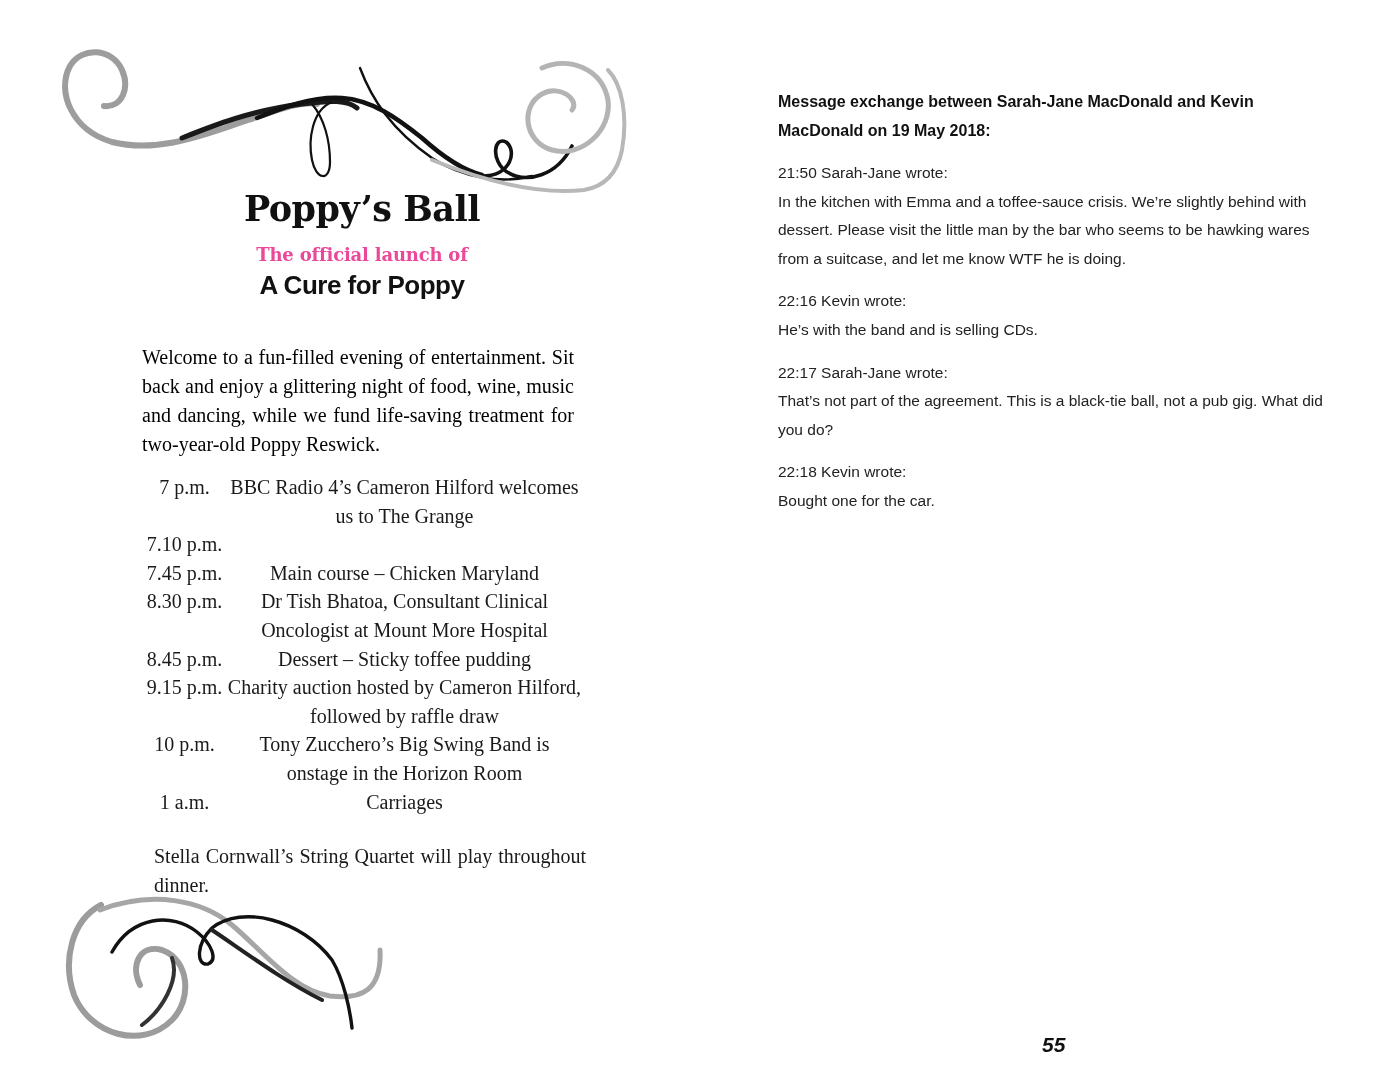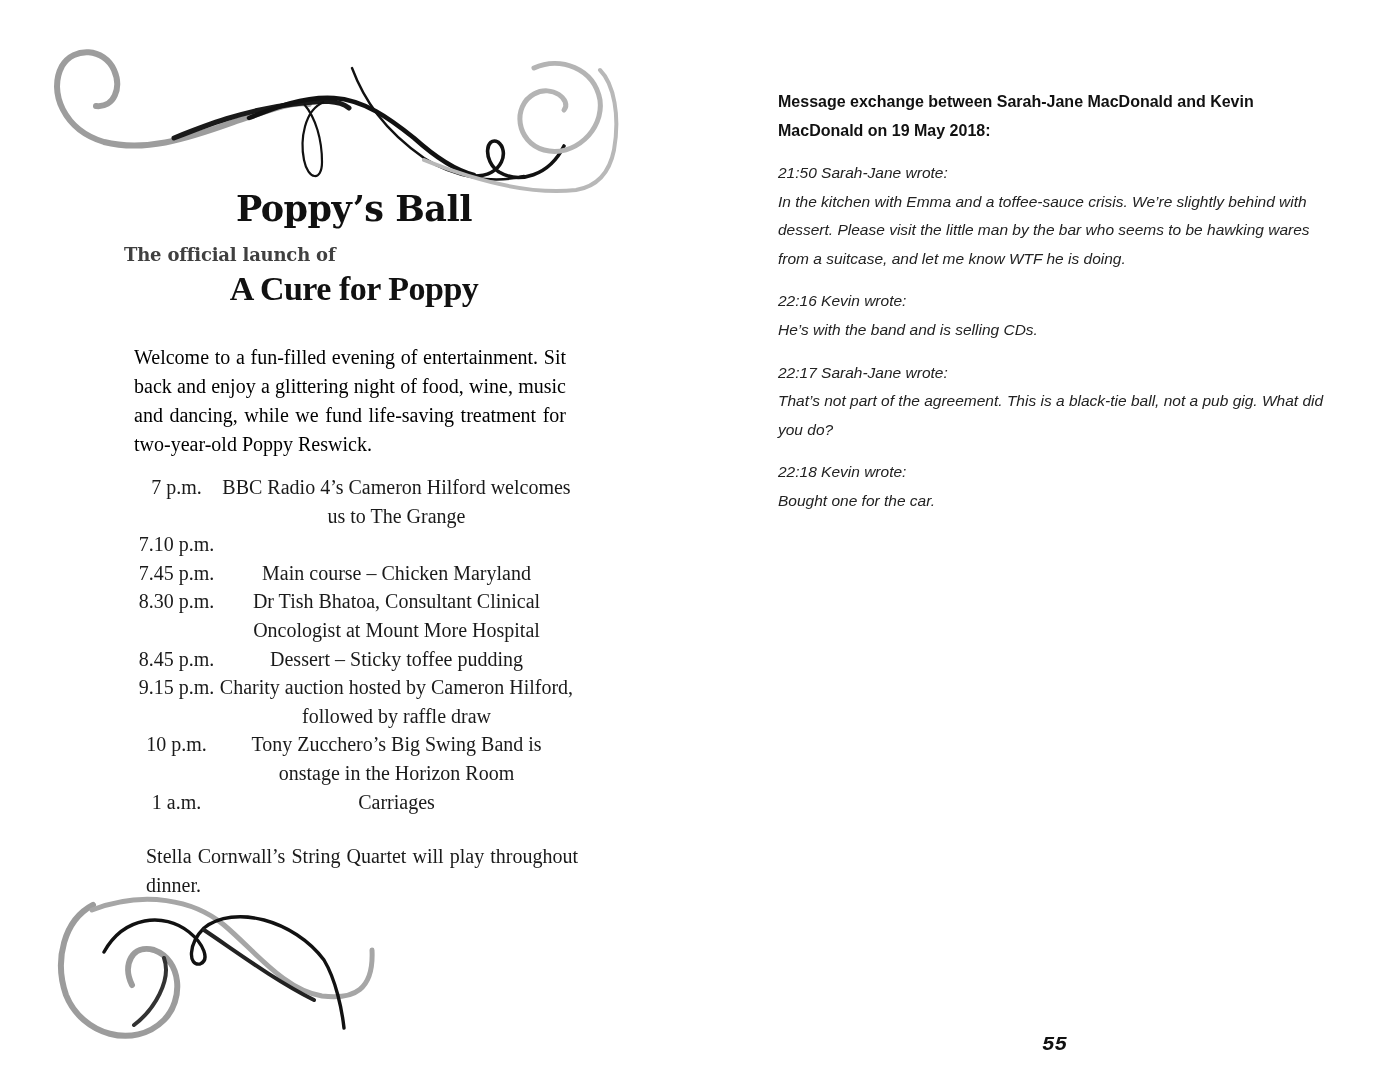--- a/index.html
+++ b/index.html
@@ -12,21 +12,21 @@
       height: 1080px;
       position: relative;
       overflow: hidden;
       background: #ffffff;
     }
     .page {
       position: absolute;
       top: 0;
       height: 1080px;
     }
-    .page-left { left: 4px; width: 700px; }
+    .page-left { left: 12px; width: 700px; }
     .page-right { left: 700px; width: 697px; margin-top: 20px; }
 
     
     .ornament {
       position: absolute;
       left: 0; top: 0;
       width: 700px; height: 1080px;
       pointer-events: none;
     }
 
@@ -40,36 +40,36 @@
       font-weight: bold;
       font-size: 35px;
       letter-spacing: -0.5px;
       color: #111;
       margin: 0;
     }
     .title-sub {
       position: absolute;
       left: 120px; width: 460px;
       top: 244px;
-      text-align: left;
+      text-align: center;
       font-family: "DejaVu Serif", serif;
       font-weight: bold;
       font-size: 18px;
       letter-spacing: -0.2px;
-      color: #404040;
+      color: #ec4899;
       margin: 0;
     }
     .title-book {
       position: absolute;
       left: 120px; width: 460px;
       top: 270px;
       text-align: center;
-      font-family: Liberation Serif, serif;
-      font-weight: bold;
-      font-size: 34px;
+      font-family: Liberation Sans, sans-serif;
+      font-weight: bold;
+      font-size: 26px;
       letter-spacing: -0.5px;
       color: #111;
       margin: 0;
     }
 
     .intro {
       position: absolute;
       left: 130px; width: 432px;
       top: 343px;
       margin: 0;
@@ -132,27 +132,26 @@
       font-family: "Liberation Sans", sans-serif;
       font-size: 15.5px;
       line-height: 28.6px;
       color: #222;
     }
     .message {
       margin-bottom: 14px;
     }
     .message p {
       margin: 0;
-      font-style: italic;
     }
     .page-number {
       position: absolute;
       left: 342px;
       top: 1013px;
-      font-family: Liberation Mono, monospace;
+      font-family: Liberation Sans, sans-serif;
       font-style: italic;
       font-weight: bold;
       font-size: 21px;
       color: #111;
       margin: 0;
     }
   </style>
 </head>
 <body>
 

